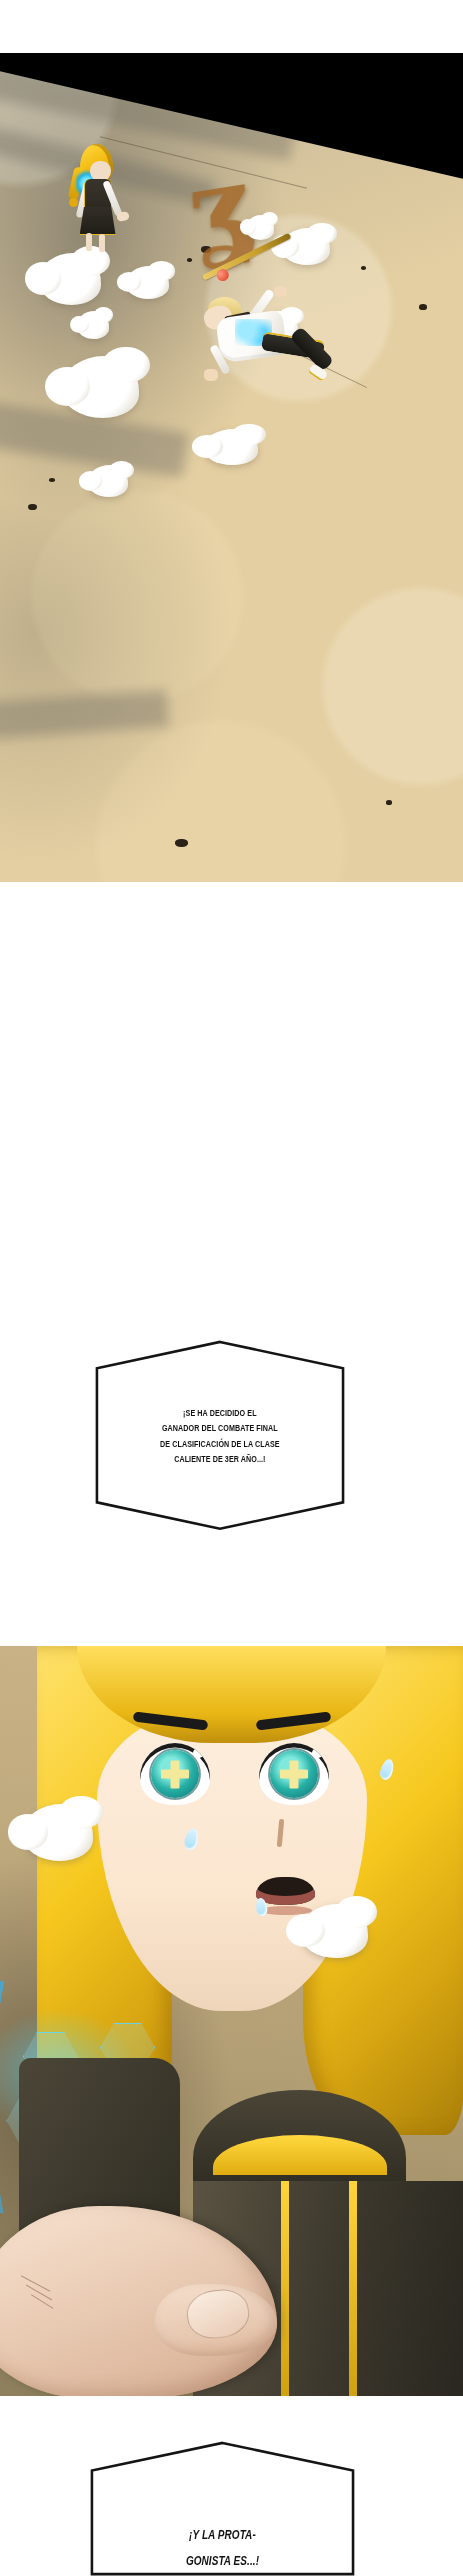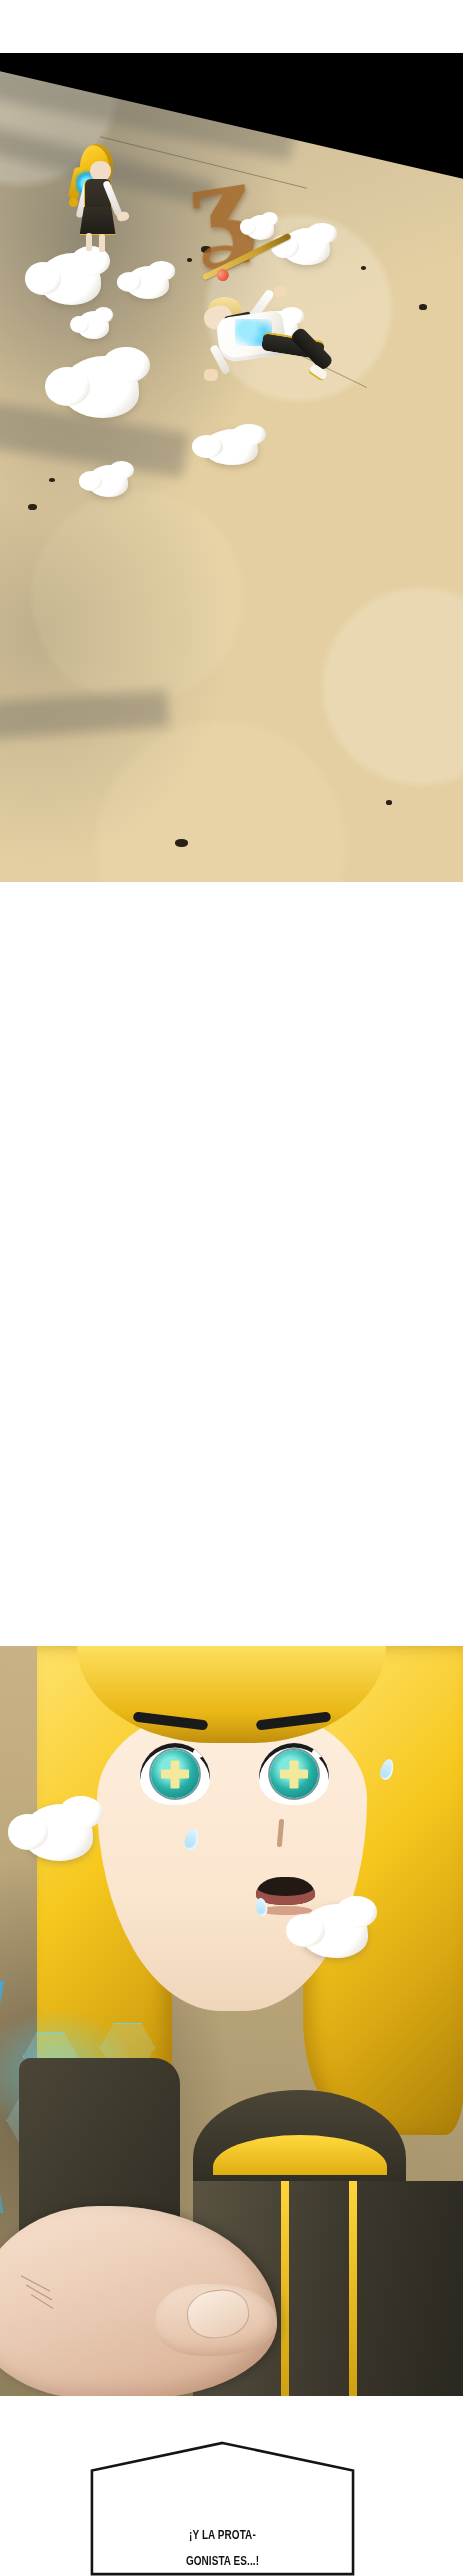--- a/index.html
+++ b/index.html
@@ -463,20 +463,33 @@
         <div class="b-fist"></div>
       </div>
 
       <div class="puff" style="left:62px; top:303px; width:77px; height:62px;"></div>
       <div class="puff" style="left:204px; top:376px; width:54px; height:36px;"></div>
       <div class="puff" style="left:88px; top:412px; width:40px; height:32px;"></div>
     </div>
   </div>
 
 
+  <div class="hexwrap" id="bubble-2">
+    <svg viewBox="0 0 388 296" preserveAspectRatio="none" aria-hidden="true">
+      <polygon points="194,3 385,44 385,252 194,293 3,252 3,44" fill="#ffffff" stroke="#141414" stroke-width="4"></polygon>
+    </svg>
+    <div class="hextext">
+      <span>
+        <span>¡SE HA DECIDIDO EL</span>
+        <span>GANADOR DEL COMBATE  FINAL</span>
+        <span>DE CLASIFICACIÓN DE LA CLASE</span>
+        <span>CALIENTE DE 3ER AÑO...!</span>
+      </span>
+    </div>
+  </div>
 
   <div class="panel" id="panel-2">
     <div id="panel-2-art">
       <div id="p2-bg"></div>
 
       <div id="p2-hair-l"></div>
       <div id="p2-hair-r"></div>
       <div id="p2-face"></div>
       <div id="p2-bangs"></div>
 
@@ -528,21 +541,21 @@
       <div id="p2-finger"></div>
       <div id="p2-nail"></div>
 
     </div>
   </div>
 
   <div class="hexwrap" id="bubble-3">
     <svg viewBox="0 0 412 210" preserveAspectRatio="none" aria-hidden="true">
       <polygon points="206,3 409,46 409,207 206,207 3,207 3,46" fill="#ffffff" stroke="#141414" stroke-width="4"></polygon>
     </svg>
-    <div class="hextext" style="align-items:flex-end; padding-bottom:2.6px;">
+    <div class="hextext" style="align-items:flex-end; padding-bottom:2.6px;font-style:italic;">
       <span>
         <span>¡Y LA PROTA-</span>
         <span>GONISTA ES...!</span>
       </span>
     </div>
   </div>
 
 </div>
 
 

